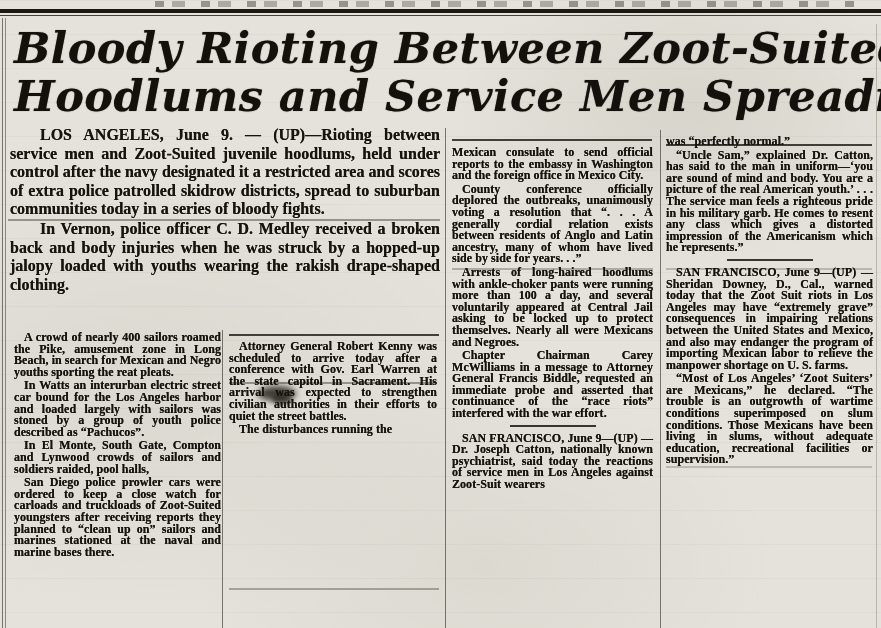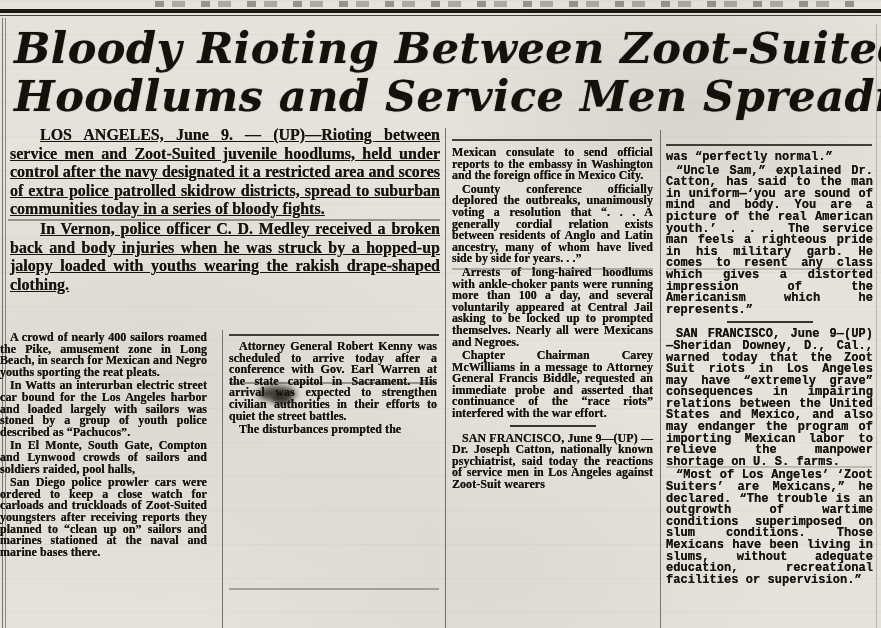--- a/index.html
+++ b/index.html
@@ -36,32 +36,32 @@
   .vrule.dbl{width:1px;box-shadow:3px 0 0 rgba(30,26,20,.45);}
   
   .colrule{position:absolute;height:2px;background:rgba(25,22,17,.8);}
   
   .lead{
     position:absolute;left:10px;top:126px;width:430px;
     font-size:16px;line-height:18.6px;font-weight:bold;text-align:justify;
     text-shadow:0 0 .6px rgba(20,16,10,.8);
   }
   .lead p{margin:0 0 1px 0;}
-  .lead p.ind{text-indent:30px;text-decoration:underline;}
+  .lead p.ind{text-indent:30px;}
   .ncol{
     position:absolute;font-size:12px;line-height:11.6px;font-weight:bold;
     text-align:justify;letter-spacing:.05px;
     text-shadow:0 0 .5px rgba(20,16,10,.85);
   }
   .ncol p{margin:0 0 2px 0;}
   .ncol p.ind{text-indent:10px;}
-  .c1{left:0;top:332px;width:207px;}
+  .c1{left:14px;top:332px;width:207px;}
   .c2{left:229px;top:341px;width:208px;}
   .c3{left:452px;top:147px;width:201px;}
-  .c4{left:666px;top:152px;width:207px;font-family:Liberation Mono, monospace;}
+  .c4{left:666px;top:136px;width:207px;}
   .pdivider{width:86px;height:2px;background:rgba(25,22,17,.85);margin:5px auto 6px auto;}
   
   .scanline{position:absolute;height:2px;background:rgba(25,20,14,.38);}
   .inkblob{
     position:absolute;left:258px;top:386px;width:38px;height:15px;border-radius:50%;
     background:rgba(22,18,12,.78);filter:blur(3px);
   }
   .inkblob2{
     position:absolute;left:272px;top:395px;width:20px;height:9px;border-radius:50%;
     background:rgba(22,18,12,.6);filter:blur(2px);
@@ -98,27 +98,27 @@
 
   <div class="ncol c1">
     <p class="ind">A crowd of nearly 400 sailors roamed the Pike, amusement zone in Long Beach, in search for Mexican and Negro youths sporting the reat pleats.</p>
     <p class="ind">In Watts an interurban electric street car bound for the Los Angeles harbor and loaded largely with sailors was stoned by a group of youth police described as “Pachucos”.</p>
     <p class="ind">In El Monte, South Gate, Compton and Lynwood crowds of sailors and soldiers raided, pool halls,</p>
     <p class="ind">San Diego police prowler cars were ordered to keep a close watch for carloads and truckloads of Zoot-Suited youngsters after receiving reports they planned to “clean up on” sailors and marines stationed at the naval and marine bases there.</p>
   </div>
 
   <div class="ncol c2">
     <p class="ind">Attorney General Robert Kenny was scheduled to arrive today after a conference with Gov. Earl Warren at the state capitol in Sacrament. His arrival was expected to strengthen civilian authorities in their efforts to quiet the street battles.</p>
-    <p class="ind">The disturbances prompted the</p>
+    <p class="ind">The disturbances running the</p>
   </div>
 
   <div class="ncol c3">
     <p>Mexican consulate to send official reports to the embassy in Washington and the foreign office in Mexico City.</p>
     <p class="ind">County conference officially deplored the outbreaks, unanimously voting a resolution that “. . . A generally cordial relation exists between residents of Anglo and Latin ancestry, many of whom have lived side by side for years. . .”</p>
-    <p class="ind">Arrests of long-haired hoodlums with ankle-choker pants were running more than 100 a day, and several voluntarily appeared at Central Jail asking to be locked up to prompted themselves. Nearly all were Mexicans and Negroes.</p>
+    <p class="ind">Arrests of long-haired hoodlums with ankle-choker pants were running more than 100 a day, and several voluntarily appeared at Central Jail asking to be locked up to protect themselves. Nearly all were Mexicans and Negroes.</p>
     <p class="ind">Chapter Chairman Carey McWilliams in a message to Attorney General Francis Biddle, requested an immediate probe and asserted that continuance of the “race riots” interfered with the war effort.</p>
     <div class="pdivider"></div>
     <p class="ind">SAN FRANCISCO, June 9—(UP) —Dr. Joseph Catton, nationally known psychiatrist, said today the reactions of service men in Los Angeles against Zoot-Suit wearers</p>
   </div>
 
   <div class="ncol c4">
     <p>was “perfectly normal.”</p>
     <p class="ind">“Uncle Sam,” explained Dr. Catton, has said to the man in uniform—‘you are sound of mind and body. You are a picture of the real American youth.’ . . . The service man feels a righteous pride in his military garb. He comes to resent any class which gives a distorted impression of the Americanism which he represents.”</p>
     <div class="pdivider"></div>
     <p class="ind">SAN FRANCISCO, June 9—(UP) —Sheridan Downey, D., Cal., warned today that the Zoot Suit riots in Los Angeles may have “extremely grave” consequences in impairing relations between the United States and Mexico, and also may endanger the program of importing Mexican labor to relieve the manpower shortage on U. S. farms.</p>

